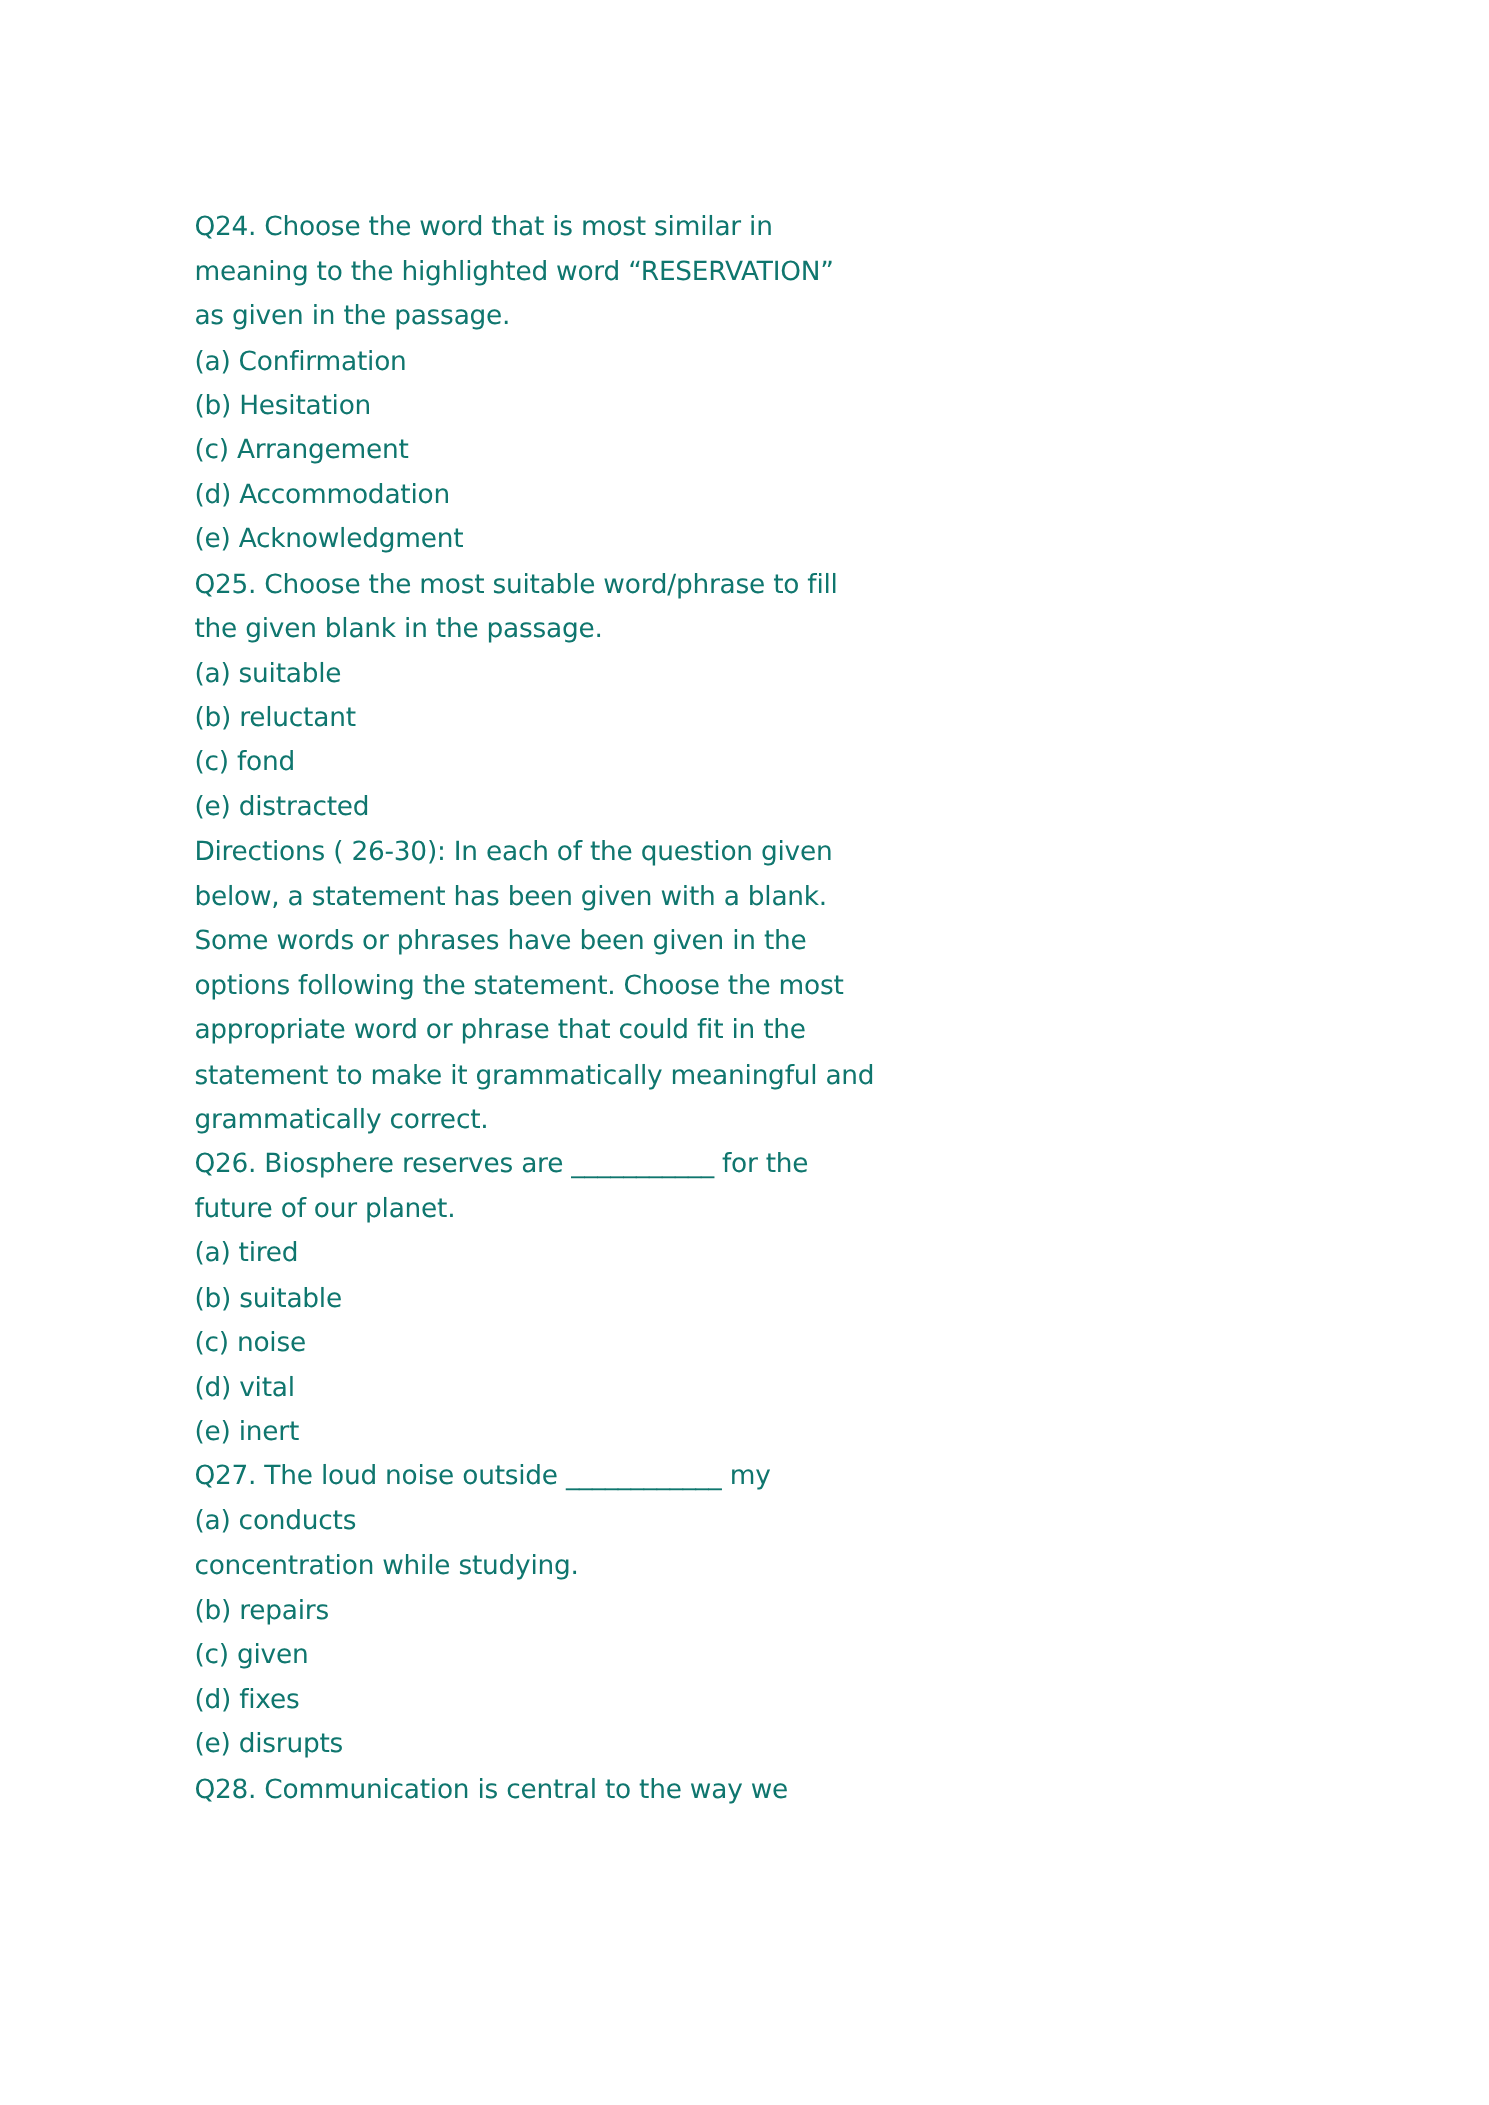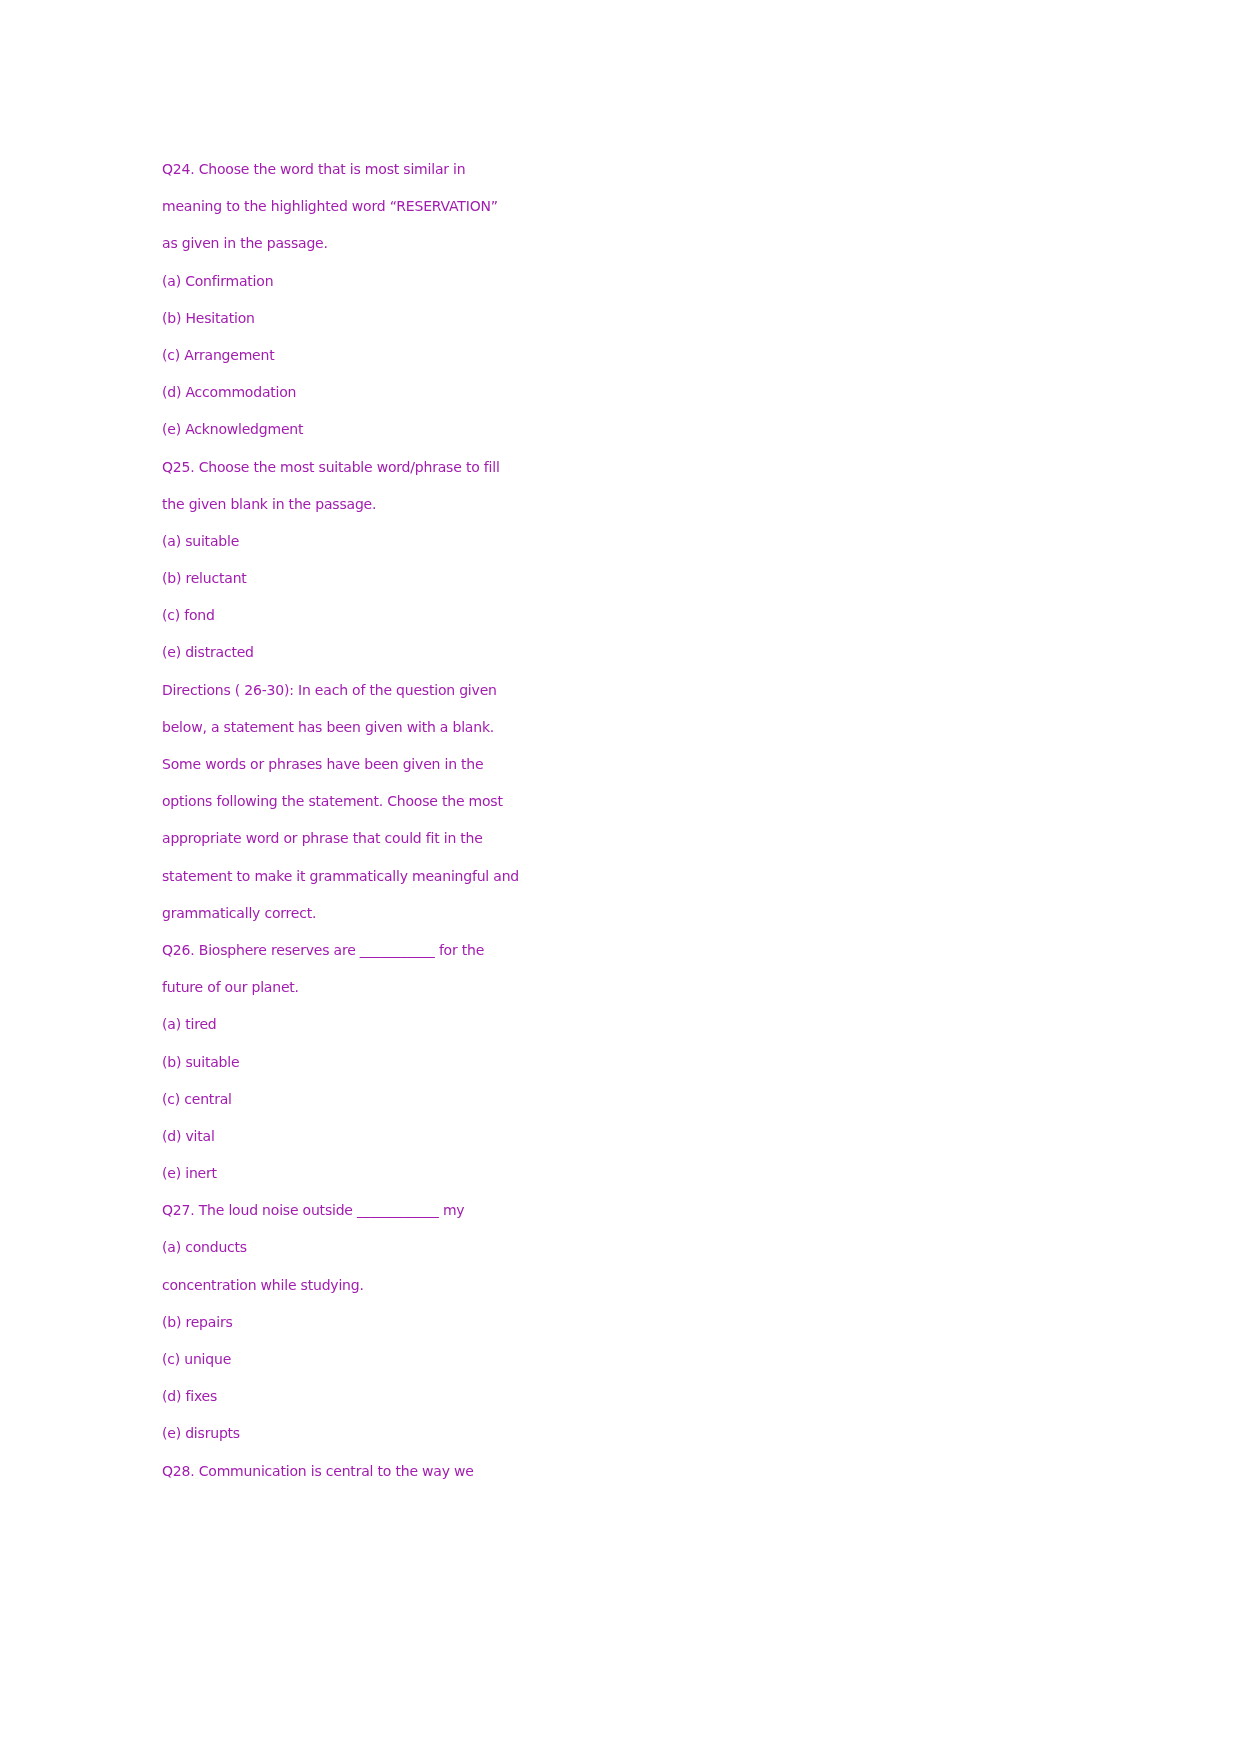--- a/index.html
+++ b/index.html
@@ -1,25 +1,25 @@
 <!DOCTYPE html>
 <html><head>
   <meta charset="utf-8">
   <style>
     html, body { margin: 0; padding: 0; background: #ffffff; }
     body { width: 1241px; height: 1754px; position: relative; overflow: hidden; }
     .page {
       position: absolute;
       left: 162px;
-      top: 151px;
+      top: 171px;
       width: 520px;
       font-family: "DejaVu Sans", sans-serif;
-      font-size: 14px;
+      font-size: 22px;
       line-height: 37.2px;
-      color: #a21caf;
+      color: #0f766e;
       letter-spacing: -0.2px;
     }
     .line { white-space: pre; height: 37.2px; }
   </style>
 </head>
 <body>
 
 <div class="page">
   <div class="line">Q24. Choose the word that is most similar in</div>
   <div class="line">meaning to the highlighted word “RESERVATION”</div>
@@ -39,24 +39,24 @@
   <div class="line">below, a statement has been given with a blank.</div>
   <div class="line">Some words or phrases have been given in the</div>
   <div class="line">options following the statement. Choose the most</div>
   <div class="line">appropriate word or phrase that could fit in the</div>
   <div class="line">statement to make it grammatically meaningful and</div>
   <div class="line">grammatically correct.</div>
   <div class="line">Q26. Biosphere reserves are ___________ for the</div>
   <div class="line">future of our planet.</div>
   <div class="line">(a) tired</div>
   <div class="line">(b) suitable</div>
-  <div class="line">(c) central</div>
+  <div class="line">(c) noise</div>
   <div class="line">(d) vital</div>
   <div class="line">(e) inert</div>
   <div class="line">Q27. The loud noise outside ____________ my</div>
   <div class="line">(a) conducts</div>
   <div class="line">concentration while studying.</div>
   <div class="line">(b) repairs</div>
-  <div class="line">(c) unique</div>
+  <div class="line">(c) given</div>
   <div class="line">(d) fixes</div>
   <div class="line">(e) disrupts</div>
   <div class="line">Q28. Communication is central to the way we</div>
 </div>
 
 </body></html>

